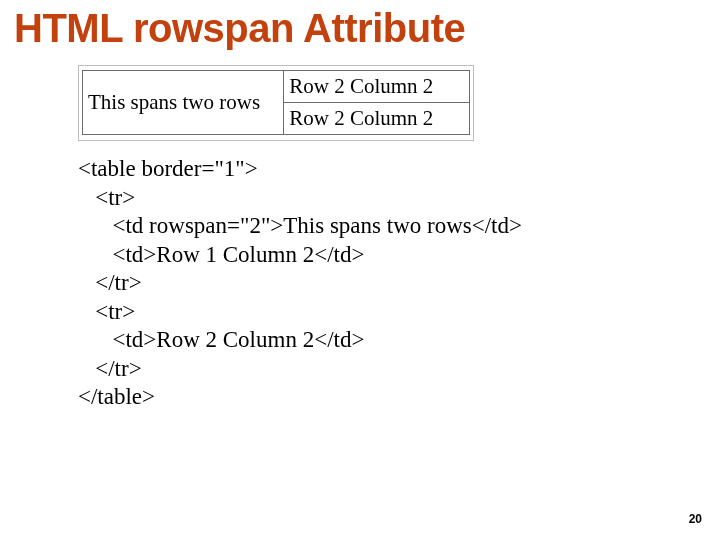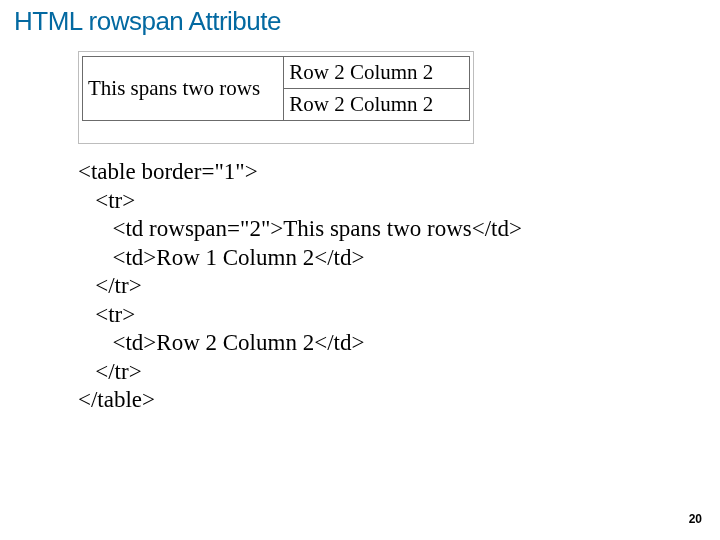--- a/index.html
+++ b/index.html
@@ -6,34 +6,34 @@
     margin: 0;
     padding: 0;
     width: 720px;
     height: 540px;
     background: #ffffff;
     font-family: "Tahoma", "Verdana", Arial, sans-serif;
     position: relative;
     box-sizing: border-box;
   }
   .title {
-    font-size: 26px;
-    font-weight: normal;
-    color: #0369a1;
+    font-size: 40px;
+    font-weight: bold;
+    color: #c2410c;
     margin: 6px 0 14px 14px;
     letter-spacing: -0.5px;
   }
 
   
   .example-wrap {
     margin: 0 0 14px 78px;
     width: 396px;
     border: 1px solid #bdbdbd;
     box-sizing: border-box;
-    padding: 4px 3px 22px 3px;
+    padding: 4px 3px 5px 3px;
     background: #fff;
   }
   .example-table {
     border-collapse: collapse;
     width: 100%;
     font-family: "Times New Roman", serif;
     font-size: 21px;
     color: #000;
     line-height: 1.1;
   }

